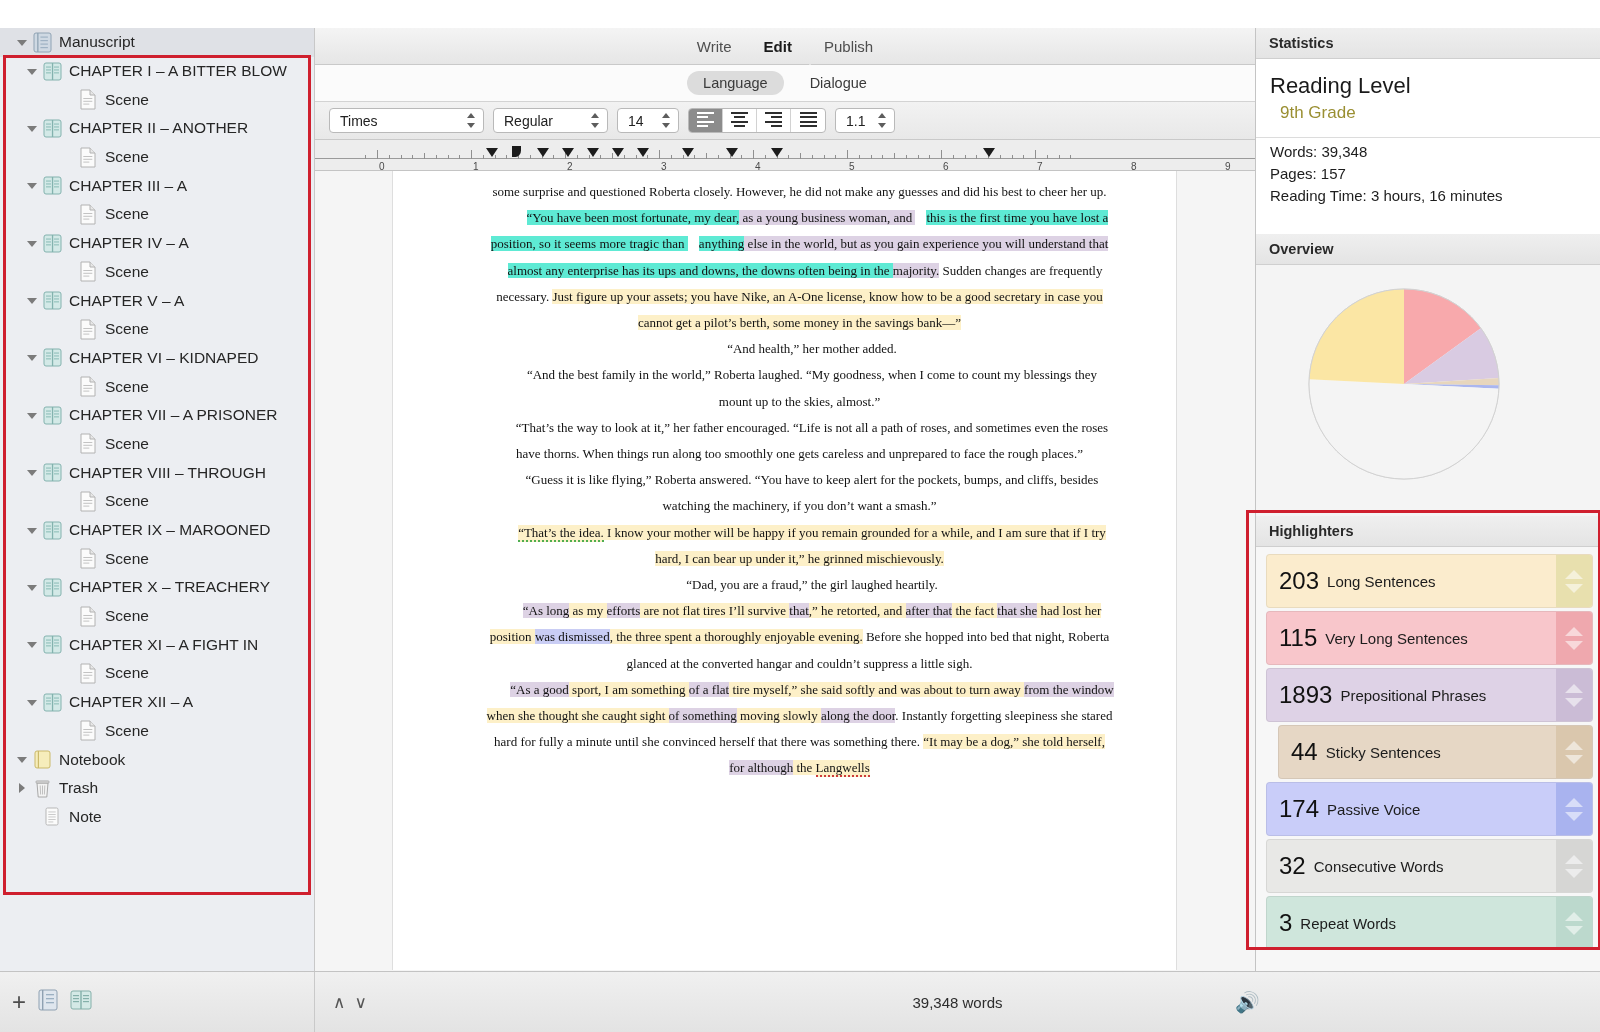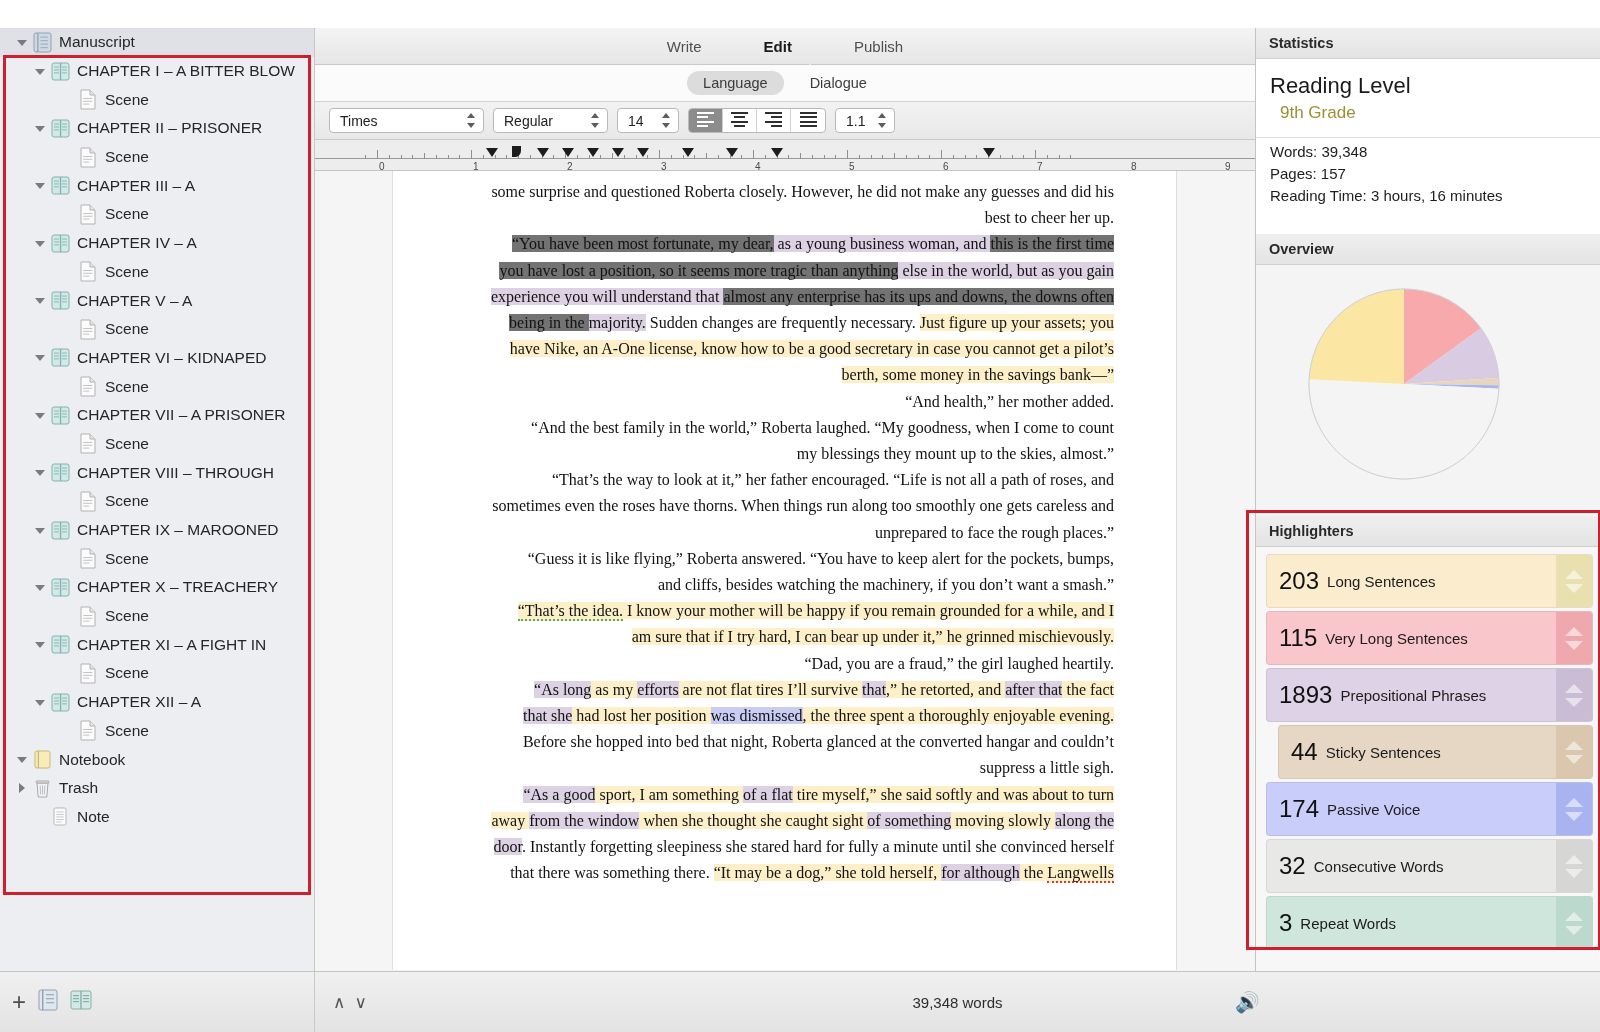--- a/index.html
+++ b/index.html
@@ -57,32 +57,32 @@
     border-top: 6px solid #7b7b7b;
   }
   .tw.right::after {
     content: ""; position: absolute; left: 3px; top: 1px;
     border-top: 5.5px solid transparent; border-bottom: 5.5px solid transparent;
     border-left: 6px solid #7b7b7b;
   }
   .ic { width: 19px; height: 21px; margin-right: 7px; flex: 0 0 19px; }
   .ic svg { display: block; }
   .lvl0 { padding-left: 16px; }
-  .lvl1 { padding-left: 34px; }
+  .lvl1 { padding-left: 26px; }
   .lvl2 { padding-left: 62px; }
 
   
   .editor-col {
     position: absolute; left: 315px; top: 28px;
     width: 940px; height: 943px; background: #f5f5f5;
   }
   .mode-bar {
     height: 37px; background: linear-gradient(#f4f4f4,#e6e6e6);
     border-bottom: 1px solid #c9c9c9;
-    display: flex; align-items: center; justify-content: center; gap: 62px;
+    display: flex; align-items: center; justify-content: center; gap: 32px;
   }
   .mode { font-size: 15px; color: #4f4f4f; cursor: default; }
   .mode.active { color: #1a1a1a; font-weight: bold; }
   .sub-bar {
     height: 37px; background: #fbfbfb; border-bottom: 1px solid #d3d3d3;
     display: flex; align-items: center; justify-content: center; gap: 10px;
     position: relative;
   }
   .sub-bar::before {
     content:""; position:absolute; left: 487px; top: -1px;
@@ -168,26 +168,26 @@
   .page-area {
     height: 799px; background: #f5f5f5; position: relative; overflow: hidden;
   }
   .page {
     position: absolute; left: 78px; top: 0; width: 783px; height: 799px;
     background: #fff; box-shadow: 0 0 0 1px #dedede;
     padding: 8px 62px 0 92px;
   }
   .page p {
     font-family: "Liberation Serif", serif;
-    font-size: 16px; line-height: 26.2px; color: #121212;
-    text-align: right;
+    font-size: 13px; line-height: 26.2px; color: #121212;
+    text-align: center;
   }
   .page p.ind { text-indent: 25px; }
   .hl-y   { background: #fdf0c8; }
-  .hl-r   { background: #737373; }
+  .hl-r   { background: #5eead4; margin-left: 11px; }
   .hl-p   { background: #ddd2e4; }
   .hl-b   { background: #c9cdf4; }
   .sp-g { border-bottom: 2px dotted #4fae4f; }
   .sp-r { border-bottom: 2px dotted #cc3b3b; }
 
   
   .statusbar {
     position: absolute; left: 0; top: 971px; width: 1600px; height: 61px;
     background: linear-gradient(#f0f0f0,#e3e3e3); border-top: 1px solid #c3c3c3;
     display: flex; align-items: center;
@@ -323,21 +323,21 @@
               <g fill="#8fbfba">
                 <rect x="3" y="5.5" width="5" height="1.1"></rect>
                 <rect x="3" y="8.4" width="5" height="1.1"></rect>
                 <rect x="3" y="11.3" width="5" height="1.1"></rect>
                 <rect x="11" y="5.5" width="5" height="1.1"></rect>
                 <rect x="11" y="8.4" width="5" height="1.1"></rect>
                 <rect x="11" y="11.3" width="5" height="1.1"></rect>
               </g>
             </svg>
           </span>
-          <span>CHAPTER II – PRISONER</span>
+          <span>CHAPTER II – ANOTHER</span>
         </div>
         <div class="row lvl2">
           <span class="tw "></span>
           <span class="ic">
             <svg width="18" height="21" viewBox="0 0 18 21">
               <path d="M2 1 h9 l5 5 v14 H2 Z" fill="#fbfbfb" stroke="#b2b2b2"></path>
               <path d="M11 1 v5 h5" fill="#e7e7e7" stroke="#b2b2b2"></path>
               <g fill="#c3c3c3">
                 <rect x="4.3" y="9" width="9" height="1"></rect>
                 <rect x="4.3" y="11.8" width="9" height="1"></rect>

